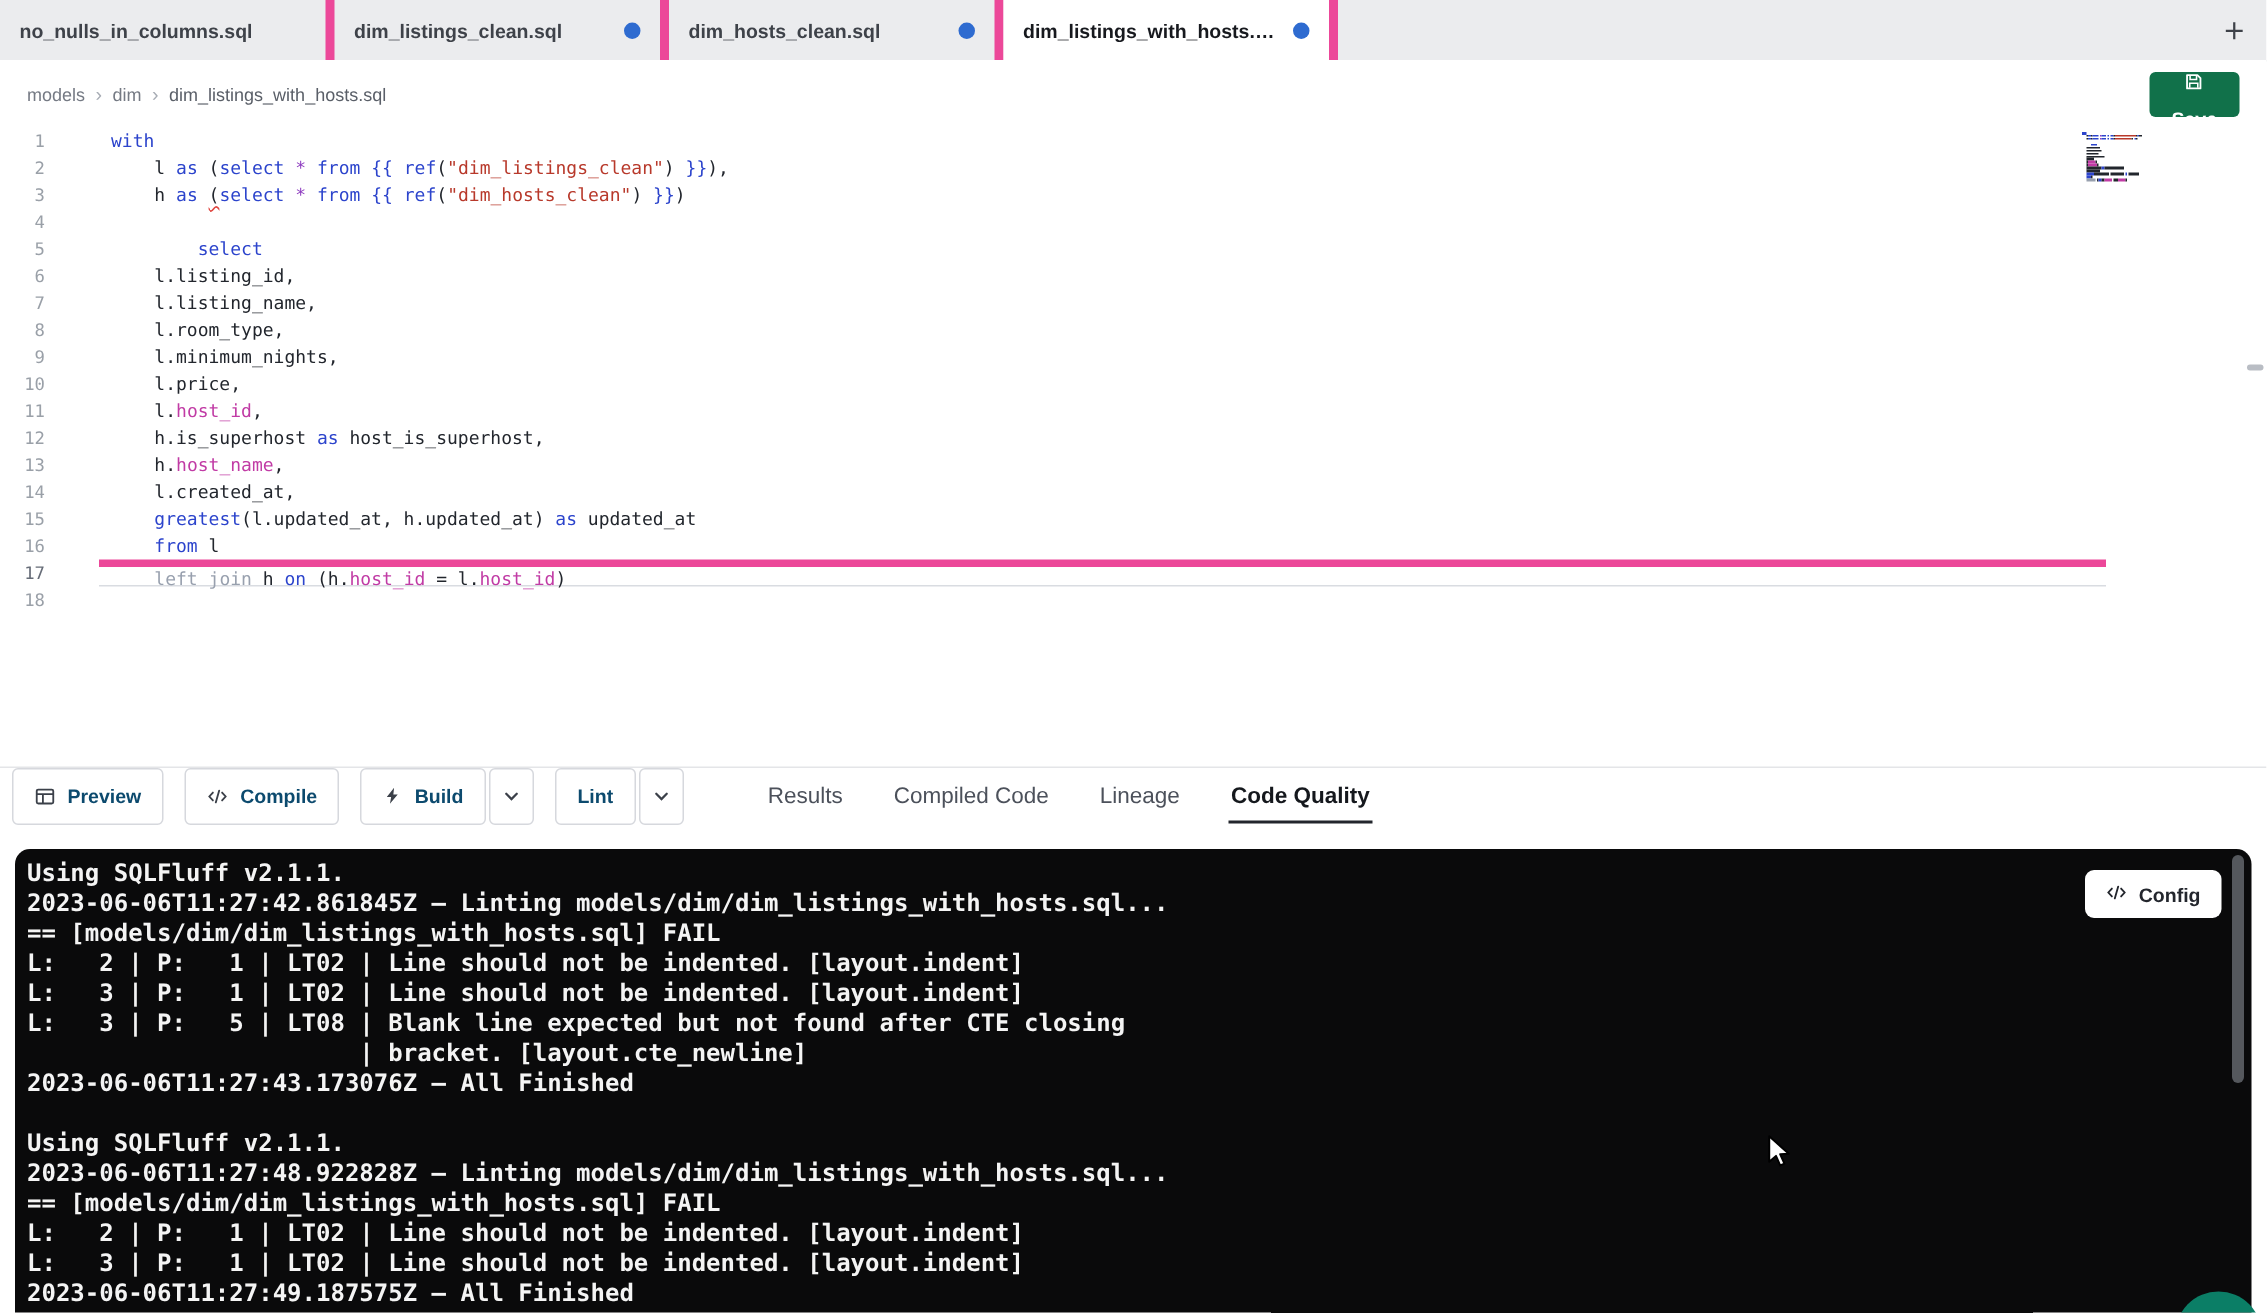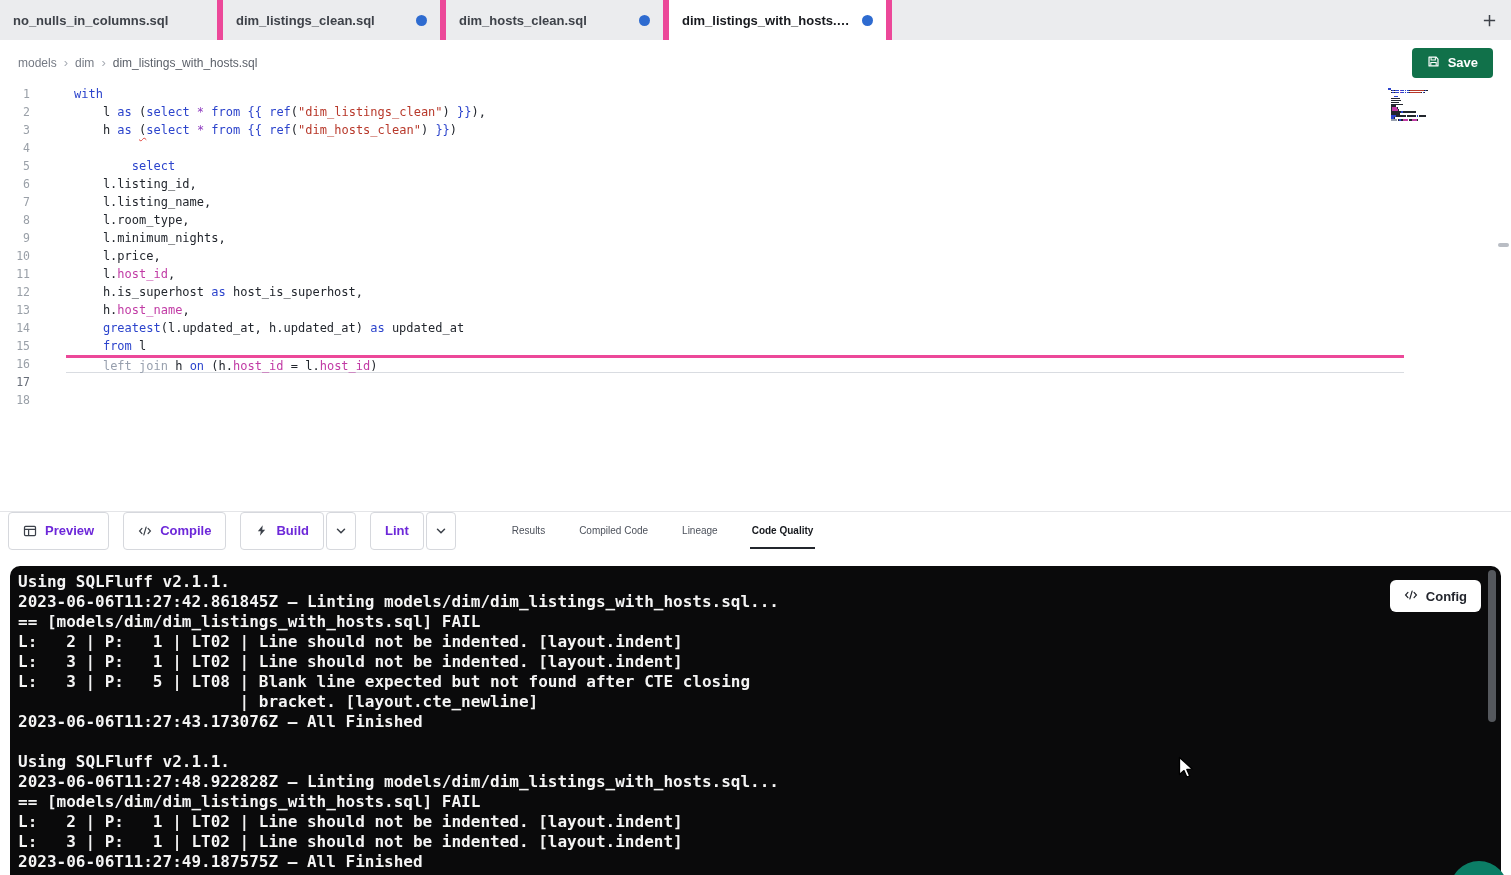--- a/index.html
+++ b/index.html
@@ -26,33 +26,33 @@
 
   
   .crumb-bar{position:absolute;top:40px;left:0;right:0;height:45px;background:#fff;
     display:flex;align-items:center;padding:0 18px;box-sizing:border-box;}
   .breadcrumb{display:flex;align-items:center;gap:7px;font-size:12px;color:#757a84;}
   .bc-seg{cursor:pointer;}
   .bc-seg:last-child{color:#5a5f68;}
   .bc-sep{color:#a8adb5;font-size:13px;}
   .save-btn{margin-left:auto;display:flex;align-items:center;gap:8px;
     background:var(--accent-green,#11714a);color:#fff;border:none;border-radius:4px;
-    height:30px;padding:0 15px;font-size:13px;font-weight:700;font-family:inherit;cursor:pointer;}
+    height:30px;padding:0 15px;font-size:13px;font-weight:700;font-family:inherit;cursor:pointer;flex-direction:column;}
 
   
   .editor{position:absolute;top:85px;left:0;right:0;height:426px;background:#fff;
     font-family:"DejaVu Sans Mono",monospace;font-size:12px;}
   .gutter{position:absolute;top:0;left:0;width:30px;}
   .ln{height:18px;line-height:18px;text-align:right;color:#9aa0a8;font-size:11.5px;}
   .ln.active{color:#676d78;}
   .code{position:absolute;top:0;left:0;right:0;padding-left:22px;}
   .cl{height:18px;line-height:18px;white-space:pre;padding-left:52px;box-sizing:border-box;
     color:var(--tok-plain,#22262d);}
   .cl.active{margin-left:44px;padding-left:8px;width:1338px;line-height:16px;
-    border-top:3px solid #ec4899;border-bottom:1px solid #d9dce1;}
+    border-top:5px solid #ec4899;border-bottom:1px solid #d9dce1;}
   .tok-kw{color:var(--tok-kw,#2c44cc);}
   .tok-str{color:var(--tok-str,#b8392b);}
   .tok-mag{color:var(--tok-mag,#c13ba5);}
   .tok-gray{color:var(--tok-gray,#98a0ae);}
   .tok-jinja{color:var(--tok-jinja,#2c44cc);}
   .tok-star{color:var(--tok-star,#8d3bbf);}
   .tok-plain{color:var(--tok-plain,#22262d);}
   .tok-err{color:var(--tok-err,#22262d);
     text-decoration:underline wavy var(--err-red,#e0443e);
     text-decoration-thickness:1px;text-underline-offset:3px;}
@@ -61,27 +61,27 @@
   .mm-row{display:flex;height:1.5px;margin-bottom:0.45px;}
   .mm-seg{height:100%;display:block;background:transparent;}
   .scroll-marker{position:absolute;right:2px;top:158px;width:11px;height:4px;
     border-radius:2px;background:#b9bdc4;}
 
   
   .toolbar{position:absolute;top:511px;left:0;right:0;height:38px;background:#fff;
     border-top:1px solid #e4e5e8;display:flex;align-items:center;padding:0 8px;
     box-sizing:border-box;gap:14px;}
   .tbtn{display:flex;align-items:center;gap:8px;height:38px;padding:0 14px;background:#fff;
-    border:1px solid #d6d8dd;border-radius:4px;font-size:13px;font-weight:600;color:#6d28d9;
+    border:1px solid #d6d8dd;border-radius:4px;font-size:13px;font-weight:600;color:#0c4a6e;
     font-family:inherit;cursor:pointer;}
   .tbtn svg{display:block;}
   .split{display:flex;gap:2px;}
   .tbtn.chev{padding:0 8px;}
   .rtabs{display:flex;gap:34px;margin-left:42px;height:100%;}
-  .rtab{display:flex;align-items:center;height:100%;font-size:10px;color:#4c515b;
+  .rtab{display:flex;align-items:center;height:100%;font-size:15px;color:#4c515b;
     cursor:pointer;position:relative;font-weight:500;}
   .rtab.active{color:#15181d;font-weight:600;}
   .rtab.active::after{content:"";position:absolute;left:-2px;right:-2px;bottom:0;height:2px;background:#23262d;}
 
   
   .terminal{position:absolute;left:10px;right:10px;top:566px;height:330px;
     background:#0a0a0b;border-radius:10px;}
   .term-body{padding:6px 0 0 8px;font-family:"DejaVu Sans Mono",monospace;
     font-size:16px;font-weight:700;line-height:20px;color:#f4f4f4;}
   .tline{white-space:pre;min-height:20px;}
@@ -170,20 +170,21 @@
       <div class="cl"></div>
       <div class="cl"><span class="tok tok-plain">        </span><span class="tok tok-kw">select</span></div>
       <div class="cl"><span class="tok tok-plain">    l.listing_id,</span></div>
       <div class="cl"><span class="tok tok-plain">    l.listing_name,</span></div>
       <div class="cl"><span class="tok tok-plain">    l.room_type,</span></div>
       <div class="cl"><span class="tok tok-plain">    l.minimum_nights,</span></div>
       <div class="cl"><span class="tok tok-plain">    l.price,</span></div>
       <div class="cl"><span class="tok tok-plain">    l.</span><span class="tok tok-mag">host_id</span><span class="tok tok-plain">,</span></div>
       <div class="cl"><span class="tok tok-plain">    h.is_superhost </span><span class="tok tok-kw">as</span><span class="tok tok-plain"> host_is_superhost,</span></div>
       <div class="cl"><span class="tok tok-plain">    h.</span><span class="tok tok-mag">host_name</span><span class="tok tok-plain">,</span></div>
+      <div class="cl"><span class="tok tok-plain">    l.created_at,</span></div>
       <div class="cl"><span class="tok tok-plain">    </span><span class="tok tok-kw">greatest</span><span class="tok tok-plain">(l.updated_at, h.updated_at) </span><span class="tok tok-kw">as</span><span class="tok tok-plain"> updated_at</span></div>
       <div class="cl"><span class="tok tok-plain">    </span><span class="tok tok-kw">from</span><span class="tok tok-plain"> l</span></div>
       <div class="cl active"><span class="tok tok-plain">    </span><span class="tok tok-gray">left join</span><span class="tok tok-plain"> h </span><span class="tok tok-kw">on</span><span class="tok tok-plain"> (h.</span><span class="tok tok-mag">host_id</span><span class="tok tok-plain"> = l.</span><span class="tok tok-mag">host_id</span><span class="tok tok-plain">)</span></div>
       <div class="cl"></div>
     </div>
   <div class="minimap">
       <div class="mm-row">
         <span class="mm-seg" style="width: 2.8px; background: rgb(44, 68, 204);"></span>
       </div>
       <div class="mm-row">

